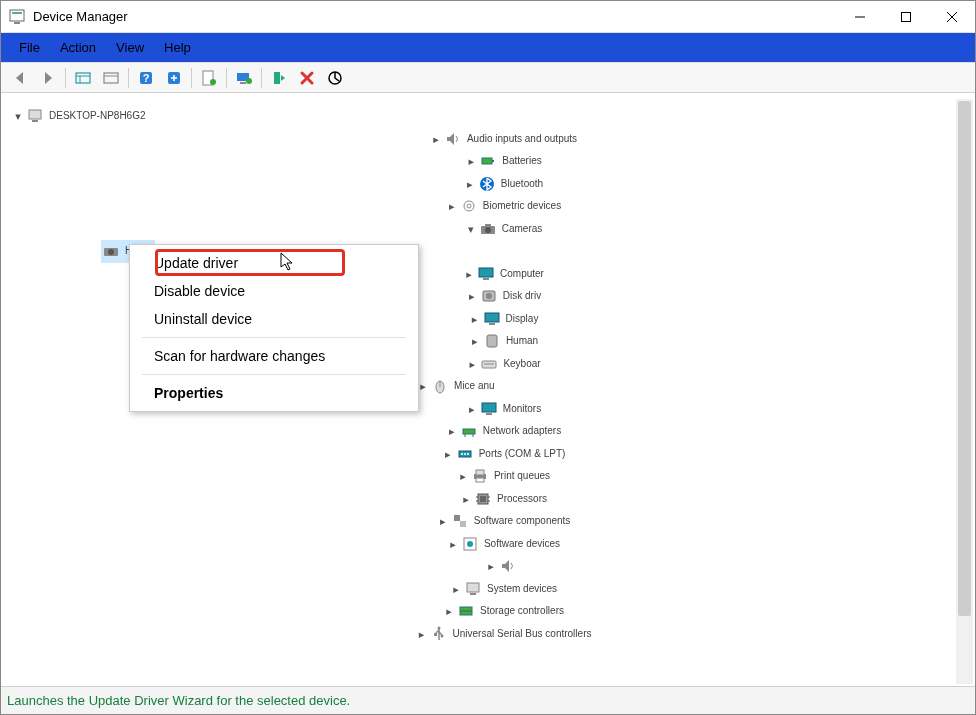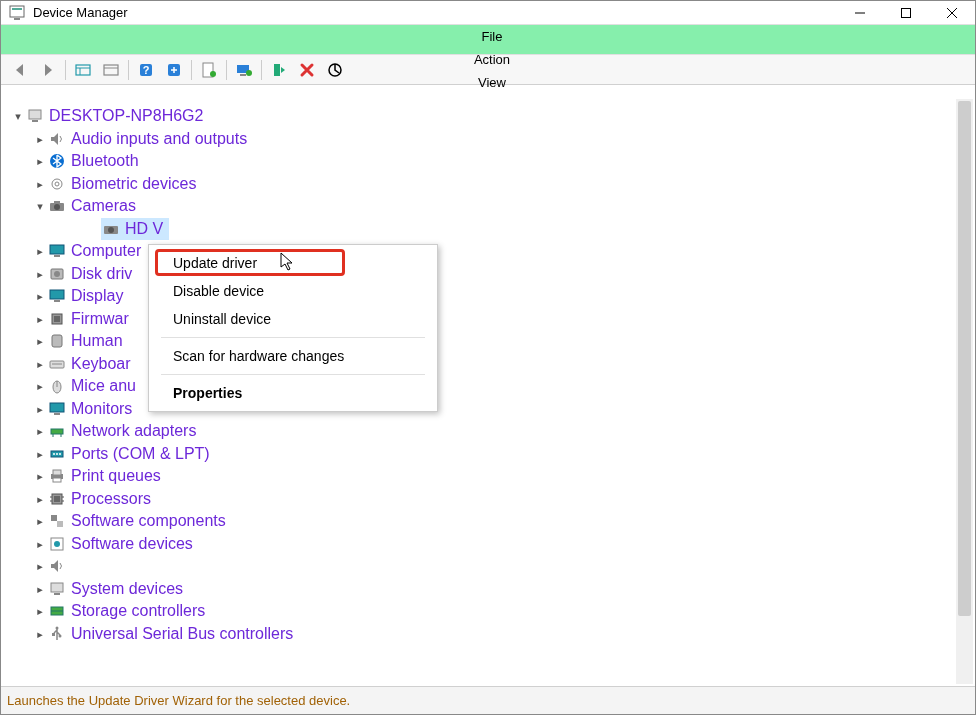--- a/index.html
+++ b/index.html
@@ -1,62 +1,62 @@
 <!DOCTYPE html>
 <html><head>
 <meta charset="utf-8">
 <style>
 * { margin: 0; padding: 0; box-sizing: border-box; font-family: "Segoe UI", Arial, sans-serif; }
 body { background: #fff; width: 976px; height: 715px; overflow: hidden; border: 1px solid #888; position: relative; }
 
 
-.titlebar { height: 24px; display: flex; align-items: center; padding-left: 8px; background: #fff; border-bottom: 1px solid #e0e0e0; }
+.titlebar { height: 32px; display: flex; align-items: center; padding-left: 8px; background: #fff; border-bottom: 1px solid #e0e0e0; }
 .titlebar .app-icon { width: 16px; height: 16px; margin-right: 8px; }
 .titlebar .title { font-size: 13px; color: #000; flex: 1; }
 .win-controls { display: flex; height: 100%; }
 .win-btn { width: 46px; display: flex; align-items: center; justify-content: center; }
 .win-btn svg { width: 10px; height: 10px; }
 
 
-.menubar { height: 30px; display: flex; align-items: center; padding-left: 8px; background: #86efac; border-bottom: 1px solid #e0e0e0; flex-direction: column; }
+.menubar { height: 30px; display: flex; align-items: center; padding-left: 8px; background: #1d4ed8; border-bottom: 1px solid #e0e0e0; }
 .menu-item { padding: 4px 10px; font-size: 13px; color: #000; }
 
 
 .toolbar { height: 30px; display: flex; align-items: center; padding-left: 6px; gap: 2px; background: #f7f7f7; border-bottom: 1px solid #d0d0d0; }
 .tb-btn { width: 26px; height: 24px; display: flex; align-items: center; justify-content: center; }
 .tb-sep { width: 1px; height: 20px; background: #ccc; margin: 0 2px; }
 
 
 .tree-area { position: absolute; left: 2px; right: 2px; top: 98px; bottom: 30px; overflow: hidden; background: #fff; }
-.tree { padding: 6px 0 6px 8px; font-size: 16px; color: #6d28d9; line-height: 22.5px; }
+.tree { padding: 6px 0 6px 8px; font-size: 10px; color: #404040; line-height: 22.5px; }
 .tree-row { display: flex; align-items: center; height: 22.5px; white-space: nowrap; }
 .arrow { width: 14px; text-align: center; color: #555; font-size: 11px; }
 .arrow.exp::before { content: "\25BE"; } 
 .arrow.col::before { content: "\25B8"; } 
 .arrow.none::before { content: ""; }
 .dev-icon { width: 16px; height: 16px; margin: 0 6px 0 2px; flex-shrink: 0; }
 .ind-0 { padding-left: 0; }
-.ind-1 { padding-left: 22px; }
+.ind-1 { padding-left: 22px; justify-content: center; }
 .ind-2 { padding-left: 44px; }
 .selected { background: #cce8ff; padding-right: 6px; margin-left: 32px; }
 
 
 .scrollbar { position: absolute; right: 2px; top: 98px; bottom: 30px; width: 17px; background: #f0f0f0; }
 .scroll-thumb { position: absolute; left: 2px; right: 2px; top: 2px; height: 88%; background: #cdcdcd; border-radius: 2px; }
 
 
-.context-menu { position: absolute; left: 147px; top: 243px; width: 290px; background: #fff; border: 1px solid #ccc; box-shadow: 2px 2px 6px rgba(0,0,0,0.25); z-index: 10; padding: 4px 0; }
+.context-menu { position: absolute; left: 128px; top: 243px; width: 290px; background: #fff; border: 1px solid #ccc; box-shadow: 2px 2px 6px rgba(0,0,0,0.25); z-index: 10; padding: 4px 0; }
 .cm-item { padding: 6px 24px; font-size: 14px; position: relative; }
 .cm-sep { height: 1px; background: #e0e0e0; margin: 4px 12px; }
 .cm-bold { font-weight: bold; }
 .highlight-box { position: absolute; border: 3px solid #e03020; border-radius: 4px; pointer-events: none; left: 154px; top: 248px; width: 190px; height: 27px; z-index: 12; }
 .cursor { position: absolute; left: 279px; top: 251px; z-index: 13; }
 
 
-.statusbar { position: absolute; left: 0; right: 0; bottom: 0; height: 28px; background: #f4f4f4; border-top: 1px solid #d0d0d0; font-size: 13px; color: #a16207; padding-left: 6px; display: flex; align-items: center; }
+.statusbar { position: absolute; left: 0; right: 0; bottom: 0; height: 28px; background: #f4f4f4; border-top: 1px solid #d0d0d0; font-size: 13px; color: #15803d; padding-left: 6px; display: flex; align-items: center; }
 
 </style>
 </head>
 <body>
 
 <div class="titlebar">
   <svg class="app-icon" viewBox="0 0 16 16">
     <rect x="1" y="1" width="14" height="11" fill="#fff" stroke="#666"></rect>
     <rect x="3" y="3" width="10" height="2" fill="#5a9"></rect>
     <rect x="5" y="13" width="6" height="2" fill="#888"></rect>
@@ -176,20 +176,28 @@
 
     <div class="tree-row ind-1">
         <span class="arrow col"></span>
         <svg class="dev-icon" viewBox="0 0 16 16">
           <path d="M2 6 L5 6 L9 2 L9 14 L5 10 L2 10 Z" fill="#888"></path>
           <path d="M11 5 Q14 8 11 11" stroke="#888" fill="none"></path>
         </svg>
         <span>Audio inputs and outputs</span>
       </div>
 
+    <div class="tree-row ind-1">
+        <span class="arrow col"></span>
+        <svg class="dev-icon" viewBox="0 0 16 16">
+          <rect x="2" y="5" width="10" height="6" fill="#4a4" stroke="#276"></rect>
+          <rect x="12" y="7" width="2" height="2" fill="#276"></rect>
+        </svg>
+        <span>Batteries</span>
+      </div>
 
     <div class="tree-row ind-1">
         <span class="arrow col"></span>
         <svg class="dev-icon" viewBox="0 0 16 16">
           <circle cx="8" cy="8" r="7" fill="#0a6ed1"></circle>
           <path d="M8 2 L8 14 L12 11 L4 5 M8 2 L12 5 L4 11" stroke="#fff" fill="none" stroke-width="1.3"></path>
         </svg>
         <span>Bluetooth</span>
       </div>
 
@@ -243,28 +251,20 @@
 
     <div class="tree-row ind-1">
         <span class="arrow col"></span>
         <svg class="dev-icon" viewBox="0 0 16 16">
           <rect x="1" y="2" width="14" height="9" fill="#29a" stroke="#157"></rect>
           <rect x="5" y="12" width="6" height="2" fill="#888"></rect>
         </svg>
         <span>Display</span>
       </div>
 
-    <div class="tree-row ind-1">
-        <span class="arrow col"></span>
-        <svg class="dev-icon" viewBox="0 0 16 16">
-          <rect x="3" y="3" width="10" height="10" fill="#999" stroke="#555"></rect>
-          <rect x="5" y="5" width="6" height="6" fill="#666"></rect>
-        </svg>
-        <span>Firmwar</span>
-      </div>
 
     <div class="tree-row ind-1">
         <span class="arrow col"></span>
         <svg class="dev-icon" viewBox="0 0 16 16">
           <rect x="3" y="2" width="10" height="12" rx="2" fill="#bbb" stroke="#777"></rect>
         </svg>
         <span>Human</span>
       </div>
 
     <div class="tree-row ind-1">

